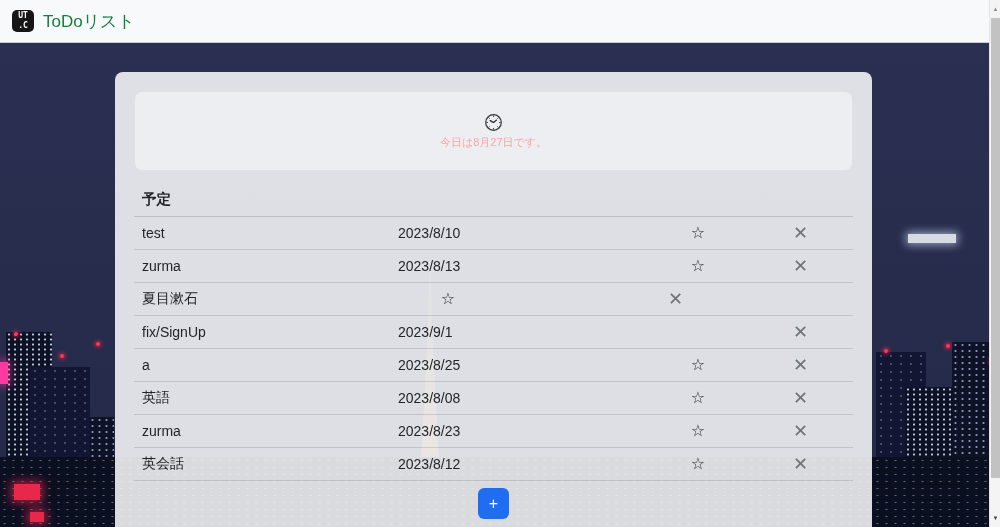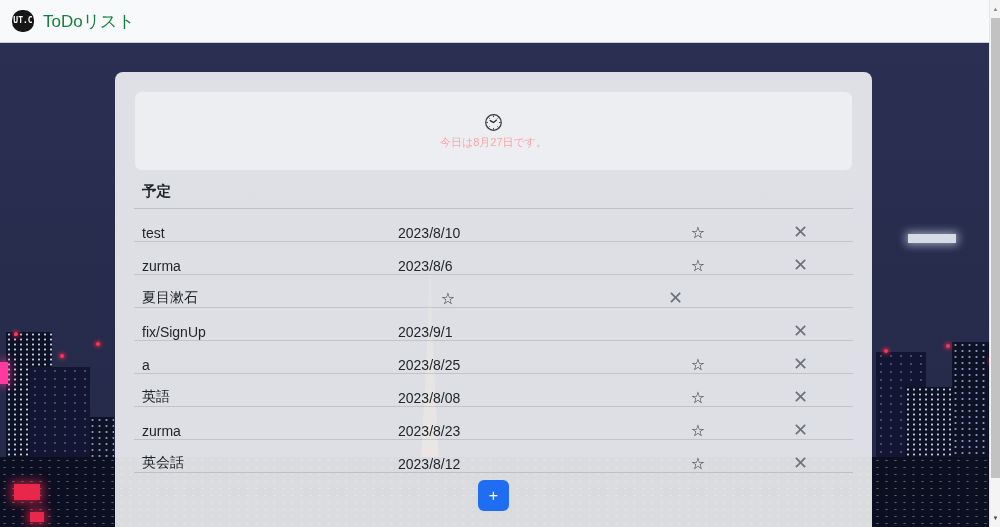--- a/index.html
+++ b/index.html
@@ -10,24 +10,24 @@
     background:#2b3053;
   }
 
   
   .navbar {
     position:absolute; left:0; top:0; width:1000px; height:43px;
     background:#f8f9fa; border-bottom:1px solid #c9ced4;
     display:flex; align-items:center; gap:9px; padding-left:12px; z-index:3;
   }
   .logo {
-    width:22px; height:22px; background:#161616; border-radius:10px;
+    width:22px; height:22px; background:#161616; border-radius:5px;
     color:#fff; font-family:"DejaVu Sans Mono",monospace;
     font-size:8px; font-weight:bold; line-height:1.25;
-    display:flex; flex-direction:row; align-items:center; justify-content:center;text-align:center;
+    display:flex; flex-direction:column; align-items:center; justify-content:center;text-align:center;
   }
   .app-title { font-size:17px; color:#15803d;text-align:right; }
 
   
   .bg {
     position:absolute; left:0; top:44px; width:1000px; height:483px; overflow:hidden;
     background:linear-gradient(to bottom,#2b3053 0%,#282d4e 40%,#232946 100%);
     z-index:1;
   }
   .bldg {
@@ -61,24 +61,24 @@
   }
   .notice {
     width:719px; height:80px; border:1px solid #dee2e6; border-radius:8px;
     background:rgba(255,255,255,.45);
     display:flex; flex-direction:column; align-items:center; justify-content:center;
   }
   .notice svg { display:block; margin-bottom:3px; }
   .notice-text { font-size:11px; color:#fca5a5; }
 
   
-  .table { margin-top:4px; width:719px; color:#212529; }
+  .table { margin-top:12px; width:719px; color:#212529; }
   .trow, .thead-row { display:flex; align-items:center; }
   .thead-row { height:34px; font-weight:bold; font-size:14.5px; border-bottom:1px solid rgba(0,0,0,.14); }
-  .trow { height:33px; font-size:14px; border-bottom:1px solid rgba(0,0,0,.12);align-items:flex-end; }
+  .trow { height:33px; font-size:14px; border-bottom:1px solid rgba(0,0,0,.12); }
   .cell.plan { flex:0 0 264px; padding-left:8px; white-space:nowrap; overflow:hidden; }
   .cell.due  { flex:0 0 250px; white-space:nowrap; }
   .cell.star { flex:0 0 100px; text-align:center; }
   .cell.del  { flex:1; text-align:center; }
   .star-btn { font-size:16px; color:#2a2d30; cursor:pointer; line-height:1; }
   .x-btn { font-size:18px; color:#6e7479; cursor:pointer; line-height:1; }
 
   
   .add-wrap { display:flex; justify-content:center; margin-top:7px; }
   .add-btn {
@@ -165,21 +165,21 @@
     <div id="rows-host">
   <div class="trow">
     <div class="cell plan">test</div>
     <div class="cell due">2023/8/10</div>
     <div class="cell star"><span class="star-btn">☆</span></div>
     <div class="cell del"><span class="x-btn">✕</span></div>
   </div>
 
   <div class="trow">
     <div class="cell plan">zurma</div>
-    <div class="cell due">2023/8/6</div>
+    <div class="cell due">2023/8/13</div>
     <div class="cell star"><span class="star-btn">☆</span></div>
     <div class="cell del"><span class="x-btn">✕</span></div>
   </div>
 
   <div class="trow">
     <div class="cell plan">夏目漱石</div>
     <div class="cell star"><span class="star-btn">☆</span></div>
     <div class="cell del"><span class="x-btn">✕</span></div>
   </div>
 

